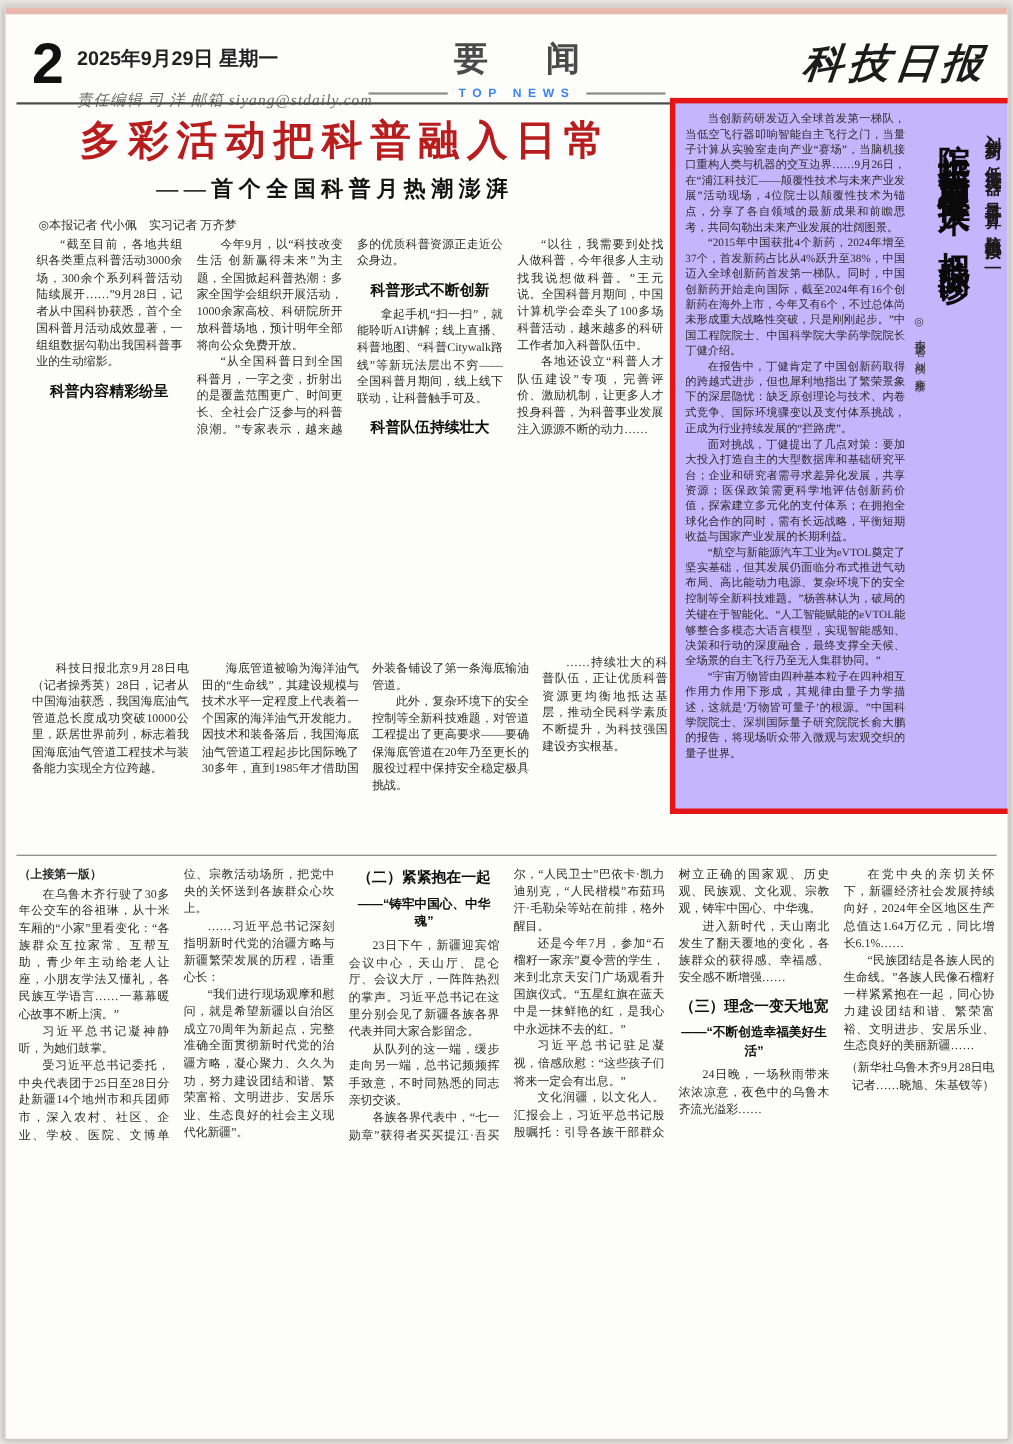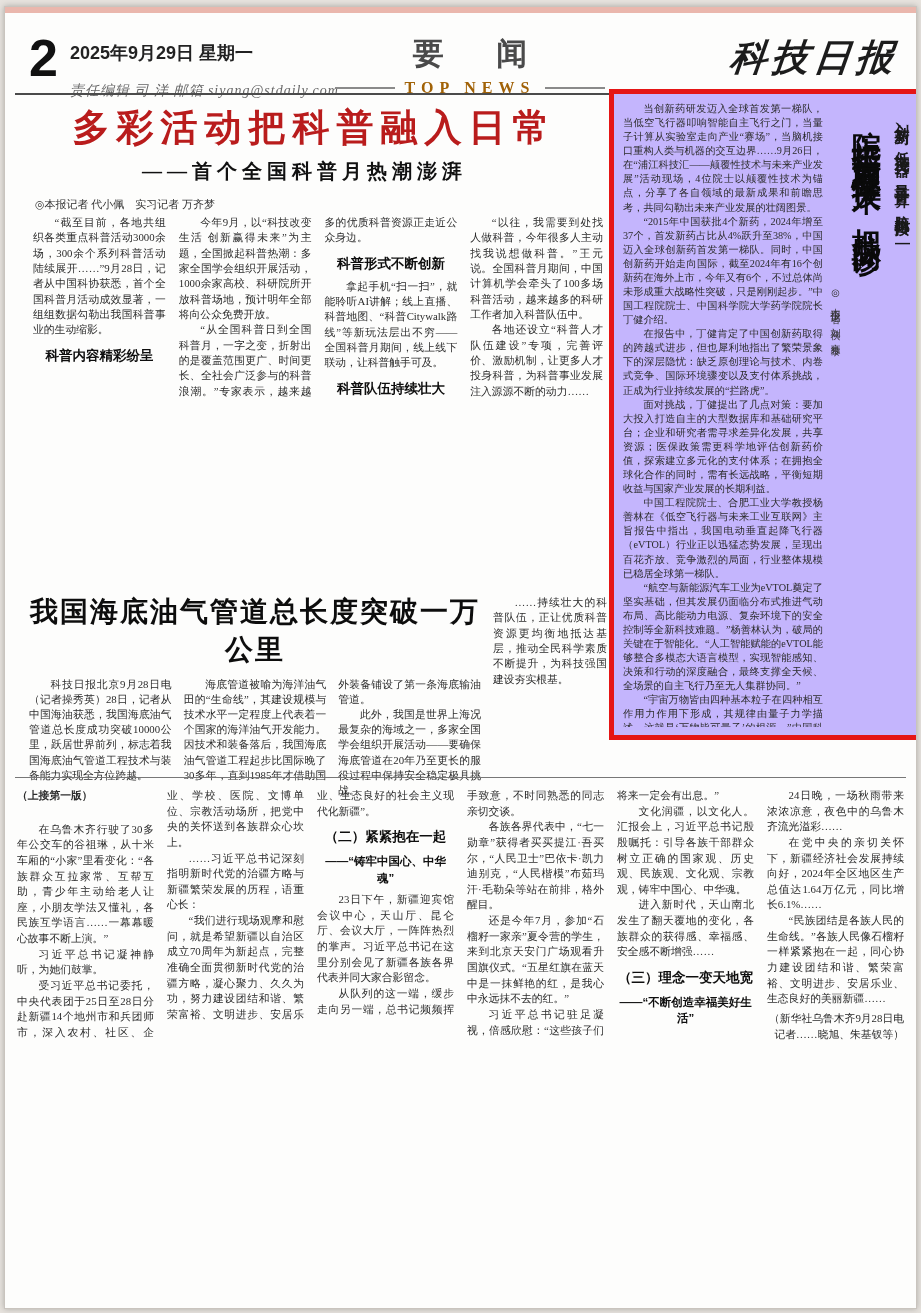--- a/index.html
+++ b/index.html
@@ -9,21 +9,21 @@
   
   .hdr-left{position:absolute;left:24px;top:28px;display:flex;align-items:flex-start;gap:12px;}
   .pagenum{font-family:"Liberation Sans","DejaVu Sans",sans-serif;font-weight:900;font-size:52px;line-height:.9;color:#111;}
   .dateblock{padding-top:6px;}
   .dateline{font-family:"Liberation Sans","DejaVu Sans",sans-serif;font-weight:700;font-size:18px;color:#222;}
   .editorline{font-size:14px;color:#666;margin-top:17px;letter-spacing:1px;font-style:italic;}
   .hdr-center{position:absolute;left:330px;top:26px;width:270px;text-align:center;}
   .sec-cn{font-family:"Liberation Sans","DejaVu Sans",sans-serif;font-weight:900;font-size:31px;color:#4a4a4a;letter-spacing:22px;text-indent:22px;}
   .sec-en-row{display:flex;align-items:center;gap:10px;margin-top:4px;}
   .sec-line{flex:1;height:2px;background:#8a8a8a;}
-  .sec-en{font-family:Liberation Serif, serif;font-weight:700;font-size:16px;color:#a16207;letter-spacing:6px;}
+  .sec-en{font-family:Liberation Sans, sans-serif;font-weight:700;font-size:11px;color:#3b82f6;letter-spacing:6px;}
   .masthead{position:absolute;right:18px;top:26px;font-style:italic;font-weight:700;font-size:37px;color:#1c1c1c;letter-spacing:5px;transform:skewX(-6deg);}
   .hdr-rule{position:absolute;left:10px;top:86px;width:891px;height:2px;background:#4b4b4b;}
   
   .a1-head{position:absolute;left:22px;top:96px;width:575px;text-align:center;font-family:"Liberation Sans","DejaVu Sans",sans-serif;font-weight:900;font-size:37px;letter-spacing:7px;color:#b91c1c;}
   .a1-sub{position:absolute;left:12px;top:151px;width:575px;text-align:center;font-weight:700;font-size:20px;letter-spacing:5px;color:#111;}
   .a1-byline{position:absolute;left:30px;top:190px;font-size:11px;color:#333;}
   .a1-body{position:absolute;left:28px;top:208px;width:570px;height:374px;column-count:4;column-gap:13px;font-size:10.8px;line-height:1.42;text-align:justify;overflow:hidden;}
   
   .a2-wrap{position:absolute;left:24px;top:586px;width:578px;height:180px;display:flex;gap:12px;}
   .a2-main{width:452px;}
@@ -34,21 +34,21 @@
   .a3-box{position:absolute;left:604px;top:82px;width:313px;height:651px;box-sizing:border-box;border:5px solid #e51515;background:#c4b5fd;z-index:3;display:flex;padding:8px 6px 8px 9px;gap:5px;}
   .a3-body{flex:1;font-size:10.2px;line-height:1.38;text-align:justify;overflow:hidden;}
   .a3-byline{writing-mode:vertical-rl;text-orientation:upright;font-size:10px;color:#333;margin-top:185px;height:220px;letter-spacing:2px;}
   .a3-headline{writing-mode:vertical-rl;text-orientation:upright;font-family:"Liberation Sans","DejaVu Sans",sans-serif;font-weight:900;font-size:29px;letter-spacing:6px;color:#0a0a0a;height:620px;margin-top:6px;}
   .a3-kicker{writing-mode:vertical-rl;text-orientation:upright;font-family:"Liberation Sans","DejaVu Sans",sans-serif;font-weight:700;font-size:15px;letter-spacing:3px;color:#1a1a1a;height:560px;margin-top:10px;}
   
   .mid-rule{position:absolute;left:10px;top:770px;width:891px;height:1px;background:#777;}
   .cont{position:absolute;left:12px;top:781px;width:887px;height:512px;column-count:6;column-gap:13px;column-fill:balance;font-size:10.8px;line-height:1.45;text-align:justify;overflow:hidden;}
   
   .t-p{margin:0;text-indent:2em;}
-  .t-lead{margin:0 0 18px 0;font-weight:700;font-family:"Liberation Sans","DejaVu Sans",sans-serif;}
+  .t-lead{margin:0 0 2px 0;font-weight:700;font-family:"Liberation Sans","DejaVu Sans",sans-serif;}
   .t-h{margin:8px 0 6px 0;text-align:center;text-indent:0;font-family:"Liberation Sans","DejaVu Sans",sans-serif;font-weight:700;font-size:13.5px;color:#0e0e0e;}
   .t-hq{margin:0 0 6px 0;text-align:center;text-indent:0;font-family:"Liberation Sans","DejaVu Sans",sans-serif;font-weight:700;font-size:11.5px;color:#0e0e0e;}
   .t-attr{margin:4px 0 0 0;text-indent:0;text-align:right;}
 </style>
 </head>
 <body>
 
 <div class="sheet">
   <div class="top-edge"></div>
 
@@ -82,37 +82,35 @@
       <p class="t-p">“从全国科普日到全国科普月，一字之变，折射出的是覆盖范围更广、时间更长、全社会广泛参与的科普浪潮。”专家表示，越来越多的优质科普资源正走近公众身边。</p>
       <h4 class="t-h">科普形式不断创新</h4>
       <p class="t-p">拿起手机“扫一扫”，就能聆听AI讲解；线上直播、科普地图、“科普Citywalk路线”等新玩法层出不穷——全国科普月期间，线上线下联动，让科普触手可及。</p>
       <h4 class="t-h">科普队伍持续壮大</h4>
       <p class="t-p">“以往，我需要到处找人做科普，今年很多人主动找我说想做科普。”王元说。全国科普月期间，中国计算机学会牵头了100多场科普活动，越来越多的科研工作者加入科普队伍中。</p>
       <p class="t-p">各地还设立“科普人才队伍建设”专项，完善评价、激励机制，让更多人才投身科普，为科普事业发展注入源源不断的动力……</p>
     </div>
 
   <div class="a2-wrap">
     <div class="a2-main">
-      <div class="a2-head">我国海底油气管道总长度突破一万公里</div>
       <div class="a2-body">
           <p class="t-p">科技日报北京9月28日电（记者操秀英）28日，记者从中国海油获悉，我国海底油气管道总长度成功突破10000公里，跃居世界前列，标志着我国海底油气管道工程技术与装备能力实现全方位跨越。</p>
           <p class="t-p">海底管道被喻为海洋油气田的“生命线”，其建设规模与技术水平一定程度上代表着一个国家的海洋油气开发能力。因技术和装备落后，我国海底油气管道工程起步比国际晚了30多年，直到1985年才借助国外装备铺设了第一条海底输油管道。</p>
-          <p class="t-p">此外，我国是世界上海况最复杂的海域之一，多家全国学会组织开展活动——要确保海底管道在20年乃至更长的服役过程中保持安全稳定极具挑战。</p>
+          <p class="t-p">此外，复杂环境下的安全控制等全新科技难题，对管道工程提出了更高要求——要确保海底管道在20年乃至更长的服役过程中保持安全稳定极具挑战。</p>
         </div>
     </div>
     <div class="a1-tail t-p">……持续壮大的科普队伍，正让优质科普资源更均衡地抵达基层，推动全民科学素质不断提升，为科技强国建设夯实根基。</div>
   </div>
 
   <div class="a3-box">
     <div class="a3-body">
         <p class="t-p">当创新药研发迈入全球首发第一梯队，当低空飞行器叩响智能自主飞行之门，当量子计算从实验室走向产业“赛场”，当脑机接口重构人类与机器的交互边界……9月26日，在“浦江科技汇——颠覆性技术与未来产业发展”活动现场，4位院士以颠覆性技术为锚点，分享了各自领域的最新成果和前瞻思考，共同勾勒出未来产业发展的壮阔图景。</p>
         <p class="t-p">“2015年中国获批4个新药，2024年增至37个，首发新药占比从4%跃升至38%，中国迈入全球创新药首发第一梯队。同时，中国创新药开始走向国际，截至2024年有16个创新药在海外上市，今年又有6个，不过总体尚未形成重大战略性突破，只是刚刚起步。”中国工程院院士、中国科学院大学药学院院长丁健介绍。</p>
         <p class="t-p">在报告中，丁健肯定了中国创新药取得的跨越式进步，但也犀利地指出了繁荣景象下的深层隐忧：缺乏原创理论与技术、内卷式竞争、国际环境骤变以及支付体系挑战，正成为行业持续发展的“拦路虎”。</p>
         <p class="t-p">面对挑战，丁健提出了几点对策：要加大投入打造自主的大型数据库和基础研究平台；企业和研究者需寻求差异化发展，共享资源；医保政策需更科学地评估创新药价值，探索建立多元化的支付体系；在拥抱全球化合作的同时，需有长远战略，平衡短期收益与国家产业发展的长期利益。</p>
-        <p class="t-p">中国工程院院士、合肥工业大学教授杨善林在《低空飞行器与未来工业互联网》主旨报告中指出，我国电动垂直起降飞行器（eVTOL）行业正以迅猛态势发展，呈现出百花齐放、竞争激烈的局面，行业整体规模已稳居全球第一梯队。</p>
         <p class="t-p">“航空与新能源汽车工业为eVTOL奠定了坚实基础，但其发展仍面临分布式推进气动布局、高比能动力电源、复杂环境下的安全控制等全新科技难题。”杨善林认为，破局的关键在于智能化。“人工智能赋能的eVTOL能够整合多模态大语言模型，实现智能感知、决策和行动的深度融合，最终支撑全天候、全场景的自主飞行乃至无人集群协同。”</p>
         <p class="t-p">“宇宙万物皆由四种基本粒子在四种相互作用力作用下形成，其规律由量子力学描述，这就是‘万物皆可量子’的根源。”中国科学院院士、深圳国际量子研究院院长俞大鹏的报告，将现场听众带入微观与宏观交织的量子世界。</p>
       </div>
     <div class="a3-byline">◎本报记者　刘侠　雍黎</div>
     <div class="a3-headline">院士报告为颠覆性技术“把脉问诊”</div>
     <div class="a3-kicker">创新药、低空飞行器、量子计算、脑机接口——</div>
   </div>
 
   <div class="mid-rule"></div>
   <div class="cont">

